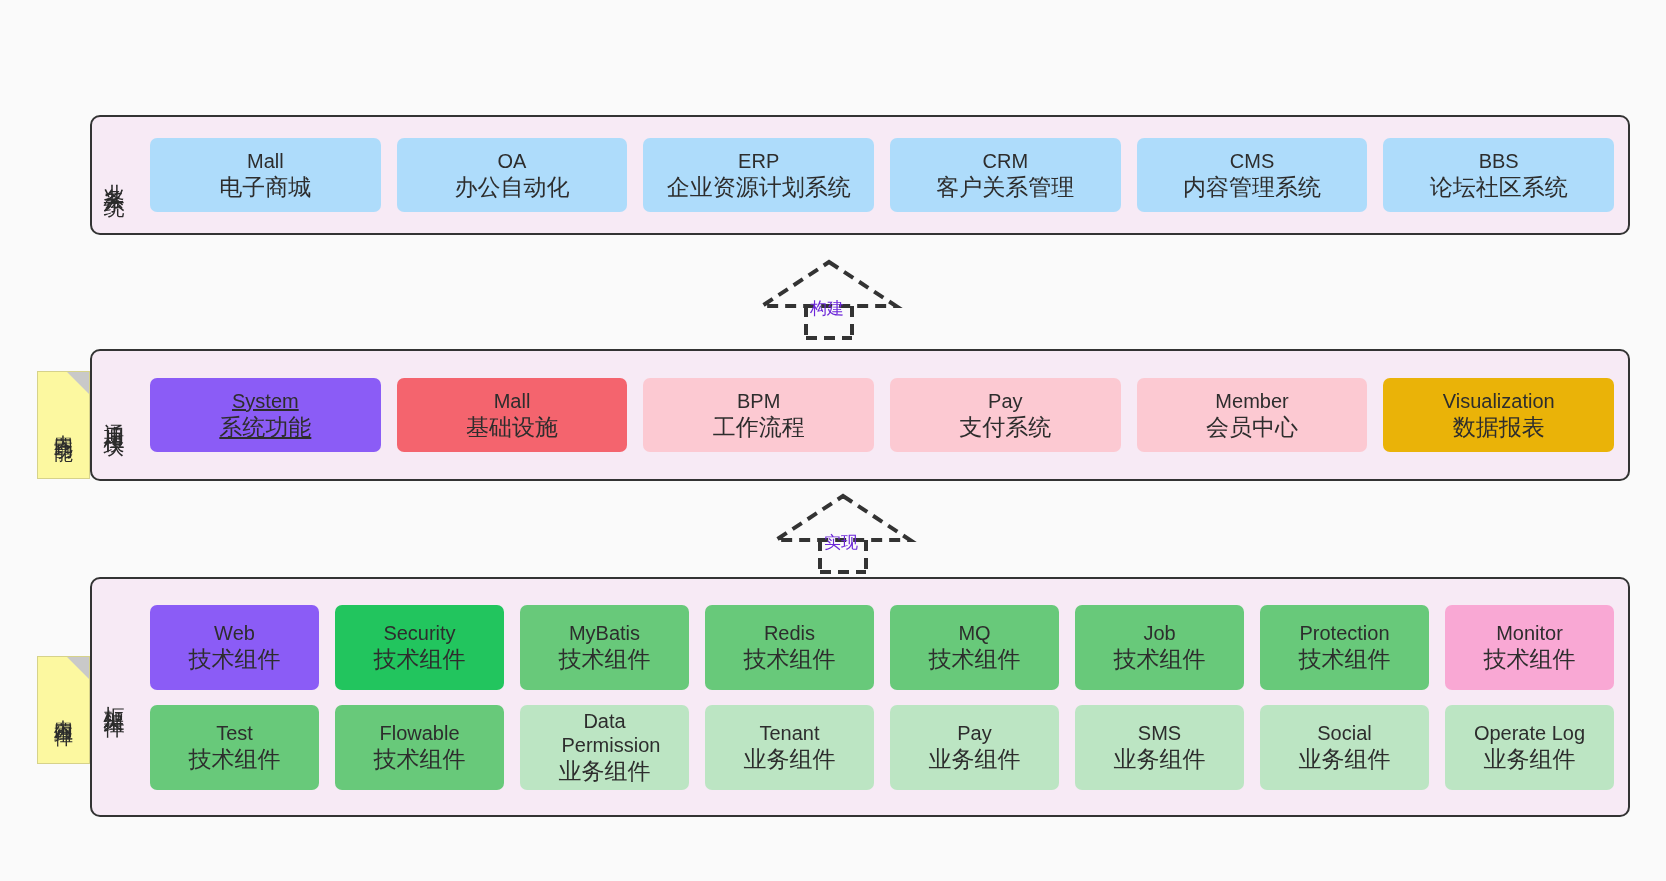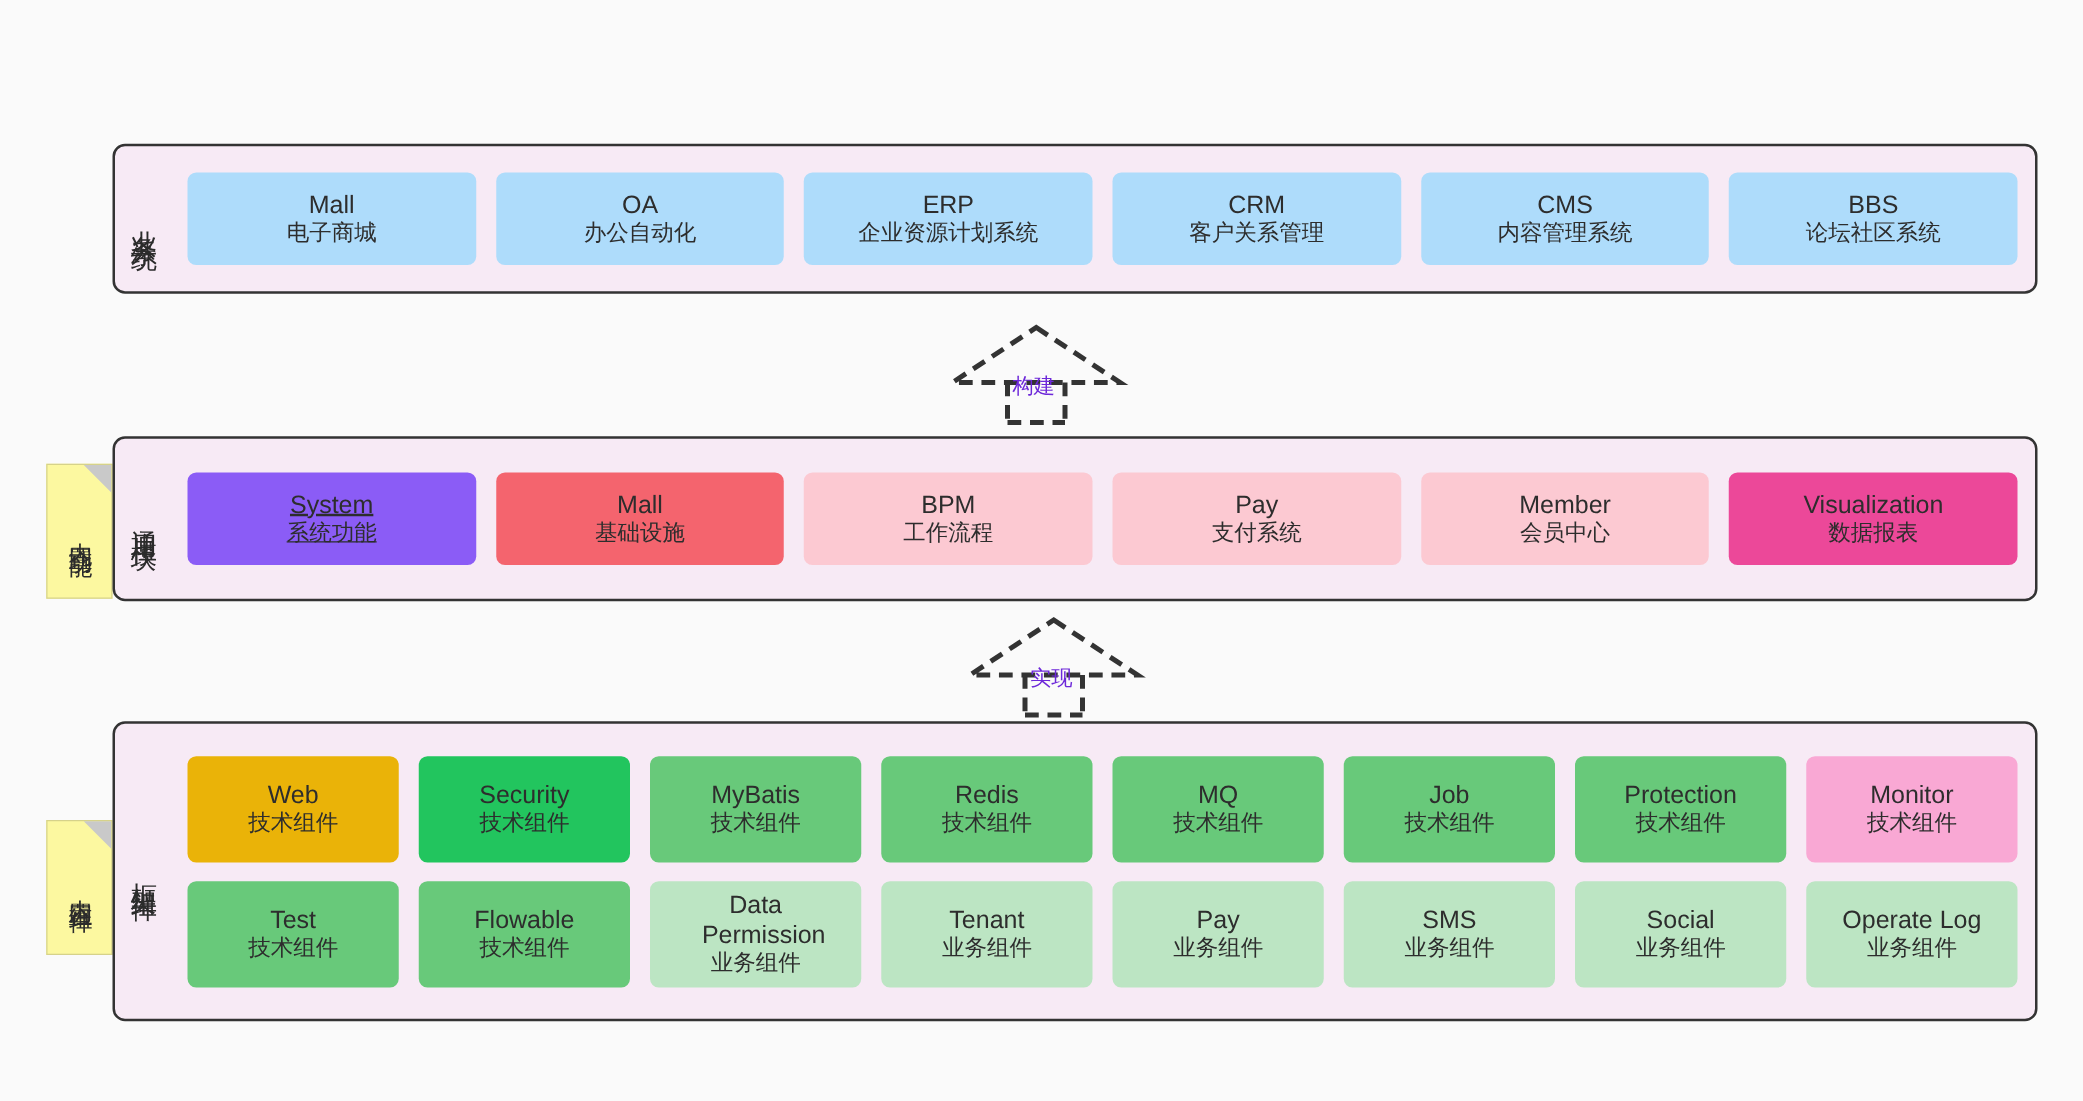--- a/index.html
+++ b/index.html
@@ -60,21 +60,21 @@
     display: flex;
     flex-direction: column;
     align-items: center;
     justify-content: center;
     text-align: center;
     color: #2d2d2d;
     line-height: 1.22;
     padding: 4px 6px;
   }
   .card .en { font-size: 20px; }
-  .card .cn { font-size: 18px; }
+  .card .cn { font-size: 23px; }
 
   .card.blue        { background: #aedcfb; }
   .card.red         { background: #f4646e; }
   .card.pink        { background: #fcc9d2; }
   .card.green       { background: #68c97a; }
   .card.lightgreen  { background: #bce5c3; }
 
   
   .note {
     position: absolute;
@@ -182,21 +182,21 @@
           <span class="cn">工作流程</span>
         </div>
         <div class="card pink" style="background: rgb(252, 201, 210);">
           <span class="en">Pay</span>
           <span class="cn">支付系统</span>
         </div>
         <div class="card pink" style="background: rgb(252, 201, 210);">
           <span class="en">Member</span>
           <span class="cn">会员中心</span>
         </div>
-        <div class="card pink" style="background: #ec4899;">
+        <div class="card pink" style="background: #eab308;">
           <span class="en">Visualization</span>
           <span class="cn">数据报表</span>
         </div>
       </div>
     </div>
   </div>
 
   <div class="arrow" style="left:770px; top:492px; width:146px; height:82px;">
     <svg width="146" height="82" viewBox="0 0 146 82">
       <path d="M 73 4 L 140 48 L 6 48 Z" fill="#fafafa" stroke="#333333" stroke-width="4" stroke-dasharray="11,7" stroke-linejoin="miter"></path>
@@ -210,21 +210,21 @@
   <div class="note" style="left:37px; top:656px; width:53px; height:108px;">
     <div class="fold"></div>
     <span>内置组件</span>
   </div>
 
   <div class="layer" id="layer-framework" style="left: 90px; top: 577px; width: 1540px; height: 240px; background: rgb(247, 234, 245); border-color: rgb(51, 51, 51);">
     <div class="layer-title">框架组件</div>
     <div class="layer-body">
 
       <div class="row" style="height:85px;">
-        <div class="card green" style="background: #eab308; text-align: center;">
+        <div class="card green" style="background: #8b5cf6; text-align: center;">
           <span class="en">Web</span>
           <span class="cn">技术组件</span>
         </div>
         <div class="card green" style="background: #22c55e;">
           <span class="en">Security</span>
           <span class="cn">技术组件</span>
         </div>
         <div class="card green" style="background: rgb(104, 201, 122);">
           <span class="en">MyBatis</span>
           <span class="cn">技术组件</span>

